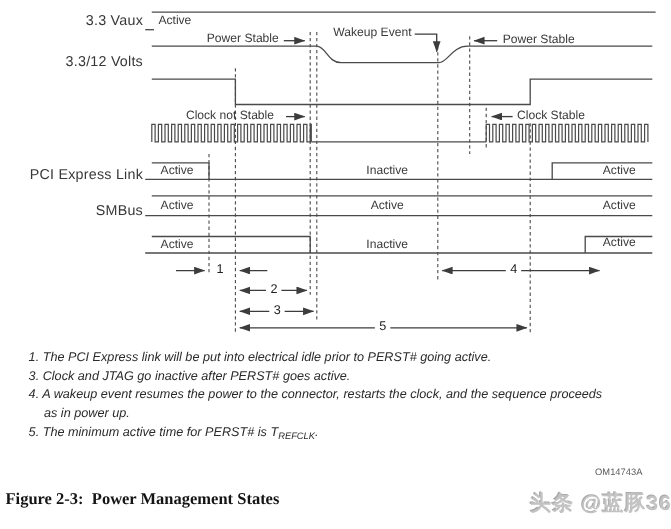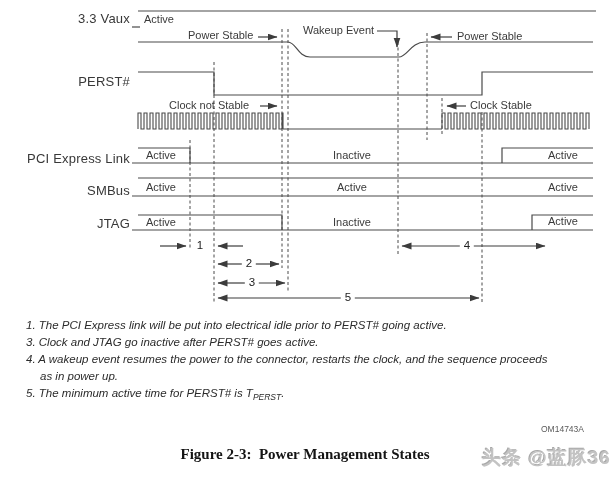--- a/index.html
+++ b/index.html
@@ -11,21 +11,21 @@
   .state{position:absolute;font-size:11px;color:#3a3a3a;white-space:nowrap;text-align:right;}
   .ctr{transform:translateX(-50%);}
   .mnum{position:absolute;font-size:11.5px;color:#222;background:#fff;padding:0 4px;
         transform:translateX(-50%);line-height:13px;}
   .notes{position:absolute;left:26px;top:317px;width:545px;font-size:11.5px;
          line-height:17px;color:#2b2b2b;font-style:italic;}
   .note{padding-left:14px;text-indent:-14px;}
   .note-cont{padding-left:14px;}
   .note sub{font-size:8.5px;}
   .partnum{position:absolute;right:26px;top:424px;font-size:8.5px;color:#5a5a5a;margin-left:45px;}
-  .caption{position:absolute;left:5px;top:446px;width:600px;text-align:center;
+  .caption{position:absolute;left:5px;top:446px;width:600px;
            font-family:"Liberation Serif",serif;font-weight:bold;font-size:15px;
            color:#141414;white-space:pre;}
   .watermark{position:absolute;left:482px;top:445px;font-size:19px;font-weight:bold;
              color:#c3c3c3;text-shadow:1px 1px 0 #ffffff,-1px -1px 0 #a8a8a8;
              white-space:nowrap;letter-spacing:1px;}
 </style>
 </head>
 <body>
 
 <div id="page">
@@ -86,24 +86,23 @@
       <path d="M250 283 H218"></path>
       <path d="M252 283 H285"></path>
       <path d="M468 246 H402"></path>
       <path d="M472 246 H545"></path>
       <path d="M348 298 H218"></path>
       <path d="M350 298 H479"></path>
     </g>
   </svg>
 
   <div class="sigName" style="top:11px">3.3 Vaux</div>
-  <div class="sigName" style="top:74px">PERST#</div>
+  <div class="sigName" style="top:48px">3.3/12 Volts</div>
   <div class="sigName" style="top:151px">PCI Express Link</div>
   <div class="sigName" style="top:183px">SMBus</div>
-  <div class="sigName" style="top:216px">JTAG</div>
 
   <span class="state" style="left:144px;top:13px">Active</span>
   <span class="state" style="left:146px;top:149px">Active</span>
   <span class="state ctr" style="left:352px;top:149px">Inactive</span>
   <span class="state" style="left:548px;top:149px">Active</span>
   <span class="state" style="left:146px;top:181px">Active</span>
   <span class="state ctr" style="left:352px;top:181px">Active</span>
   <span class="state" style="left:548px;top:181px">Active</span>
   <span class="state" style="left:146px;top:216px">Active</span>
   <span class="state ctr" style="left:352px;top:216px">Inactive</span>
@@ -119,20 +118,20 @@
   <span class="mnum" style="left:249px;top:257px">2</span>
   <span class="mnum" style="left:252px;top:276px">3</span>
   <span class="mnum" style="left:467px;top:239px">4</span>
   <span class="mnum" style="left:348px;top:291px">5</span>
 
   <div class="notes">
     <div class="note">1. The PCI Express link will be put into electrical idle prior to PERST# going active.</div>
     <div class="note">3. Clock and JTAG go inactive after PERST# goes active.</div>
     <div class="note">4. A wakeup event resumes the power to the connector, restarts the clock, and the sequence proceeds</div>
     <div class="note-cont">as in power up.</div>
-    <div class="note"><span>5. The minimum active time for PERST# is T</span><sub>PERST</sub><span>.</span></div>
+    <div class="note"><span>5. The minimum active time for PERST# is T</span><sub>REFCLK</sub><span>.</span></div>
   </div>
 
   <div class="partnum">OM14743A</div>
   <div class="caption">Figure 2-3:  Power Management States</div>
   <div class="watermark">头条 @蓝豚360</div>
 
 </div>
 
 </body></html>

